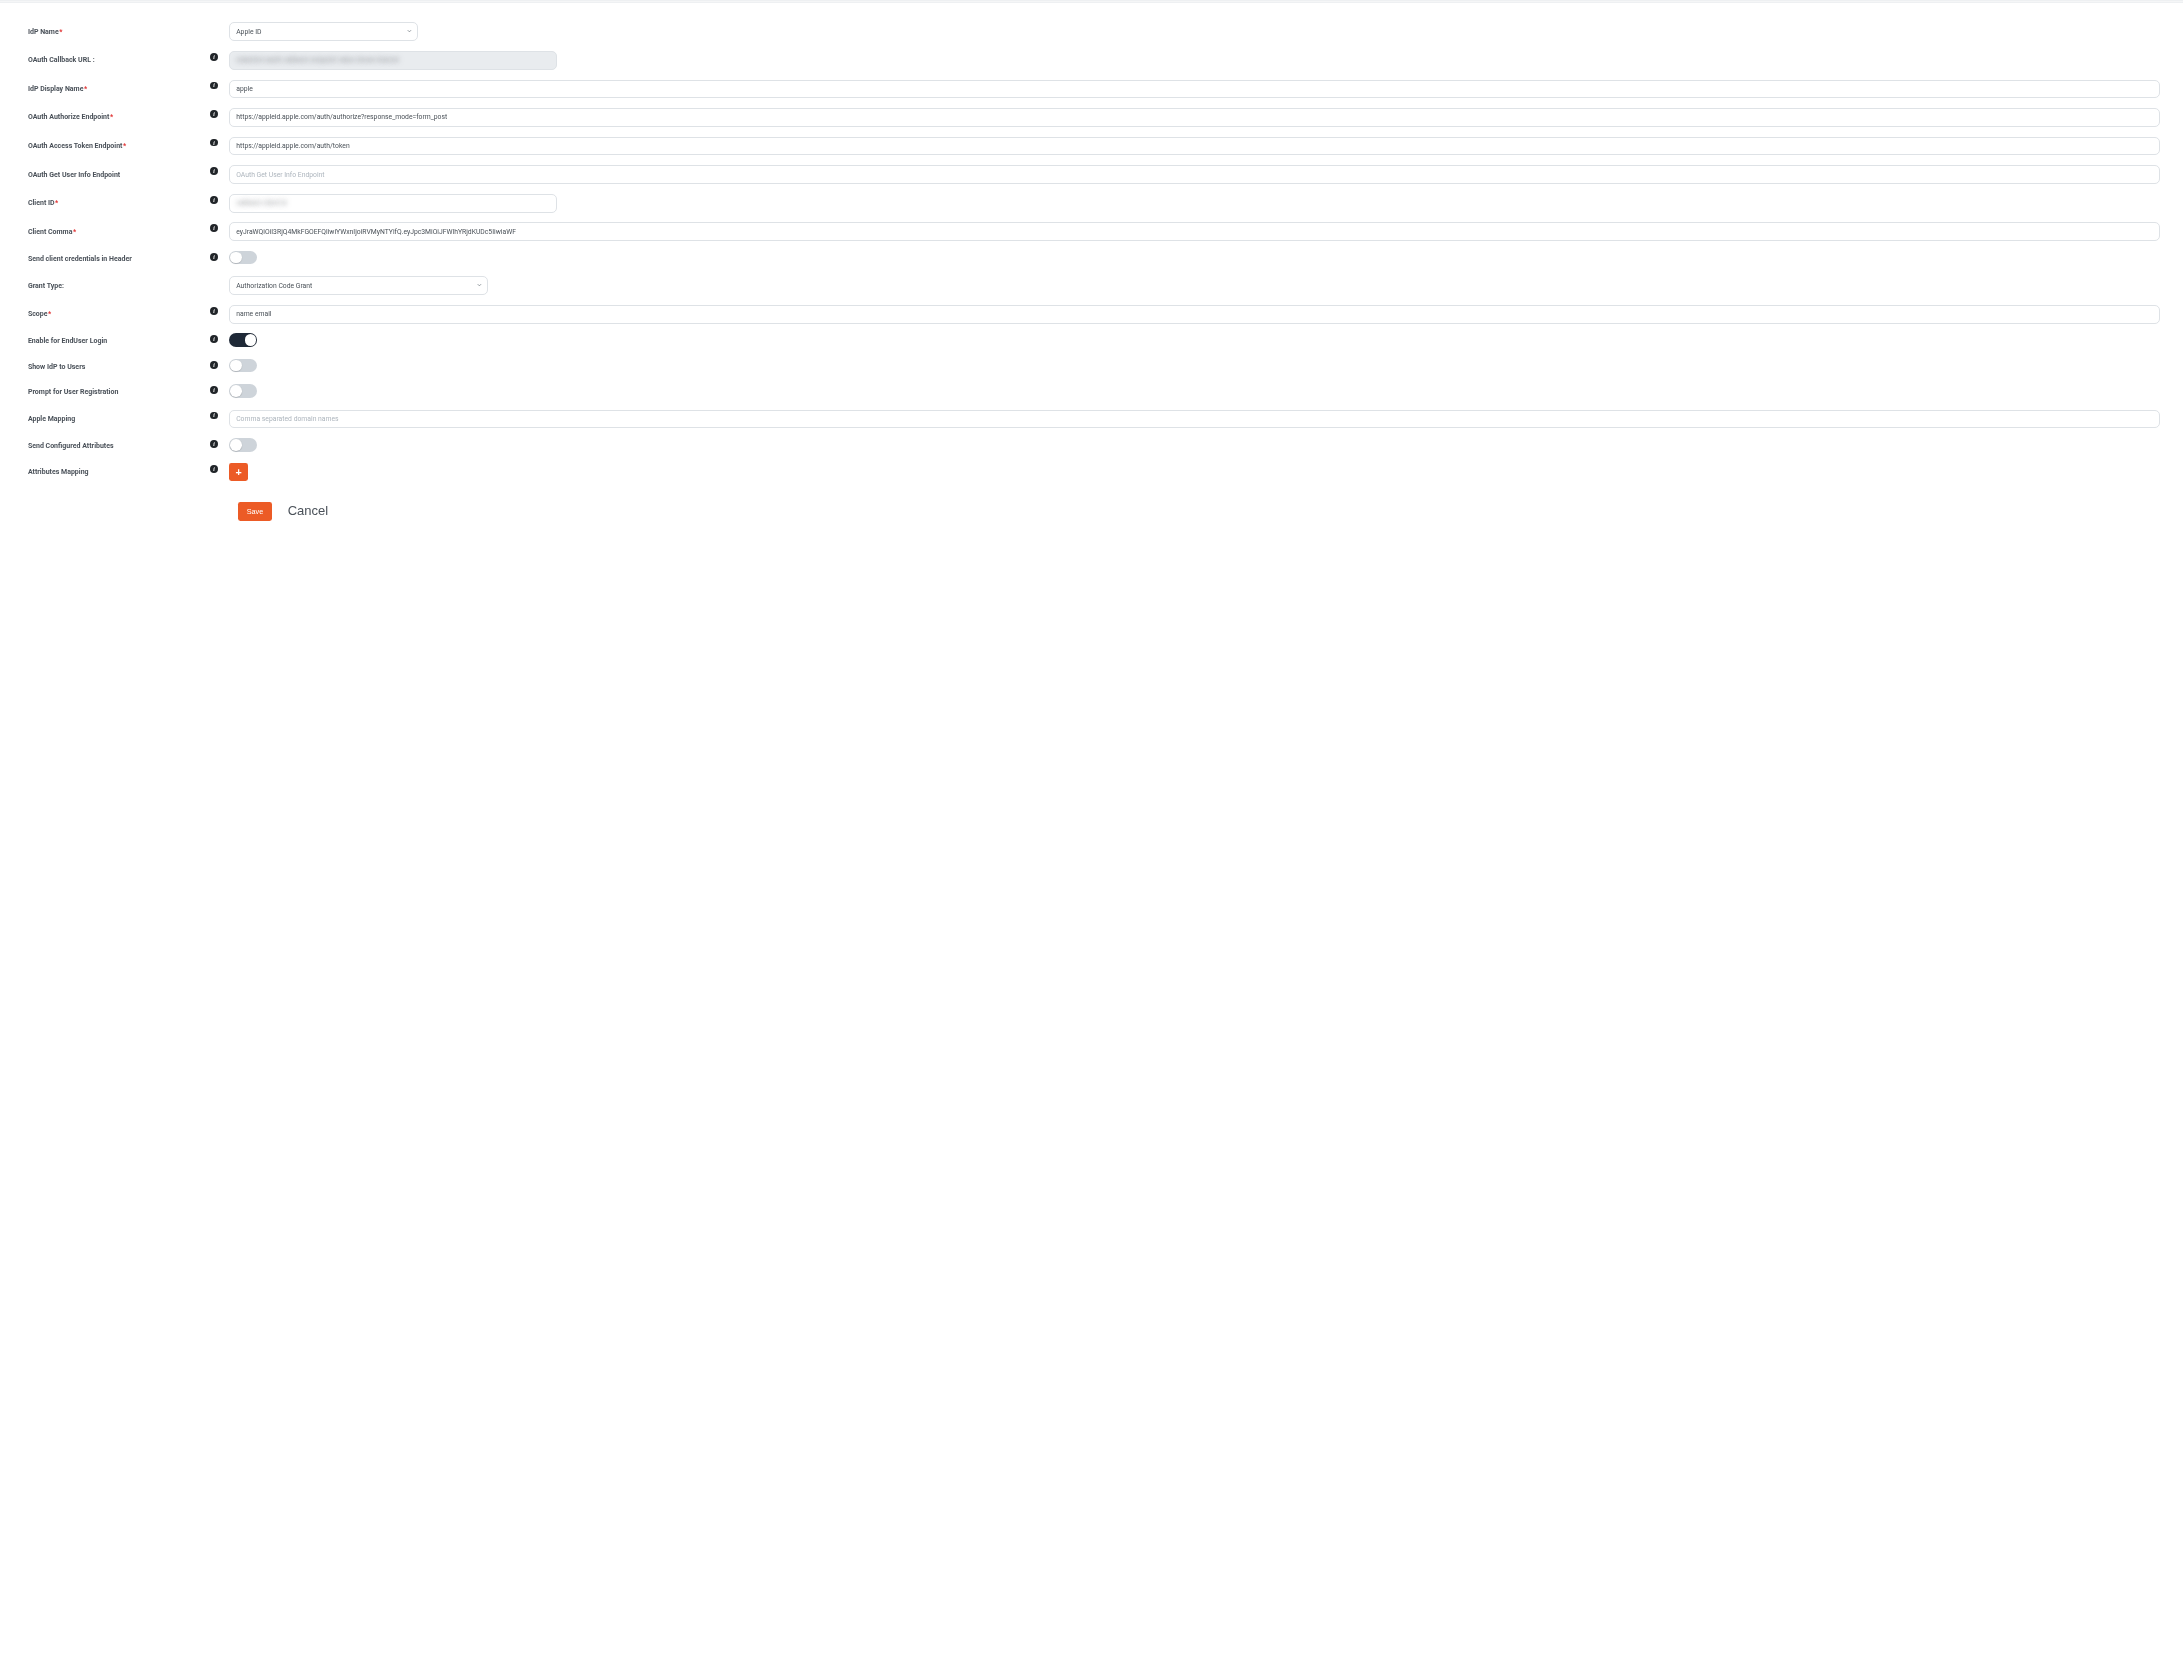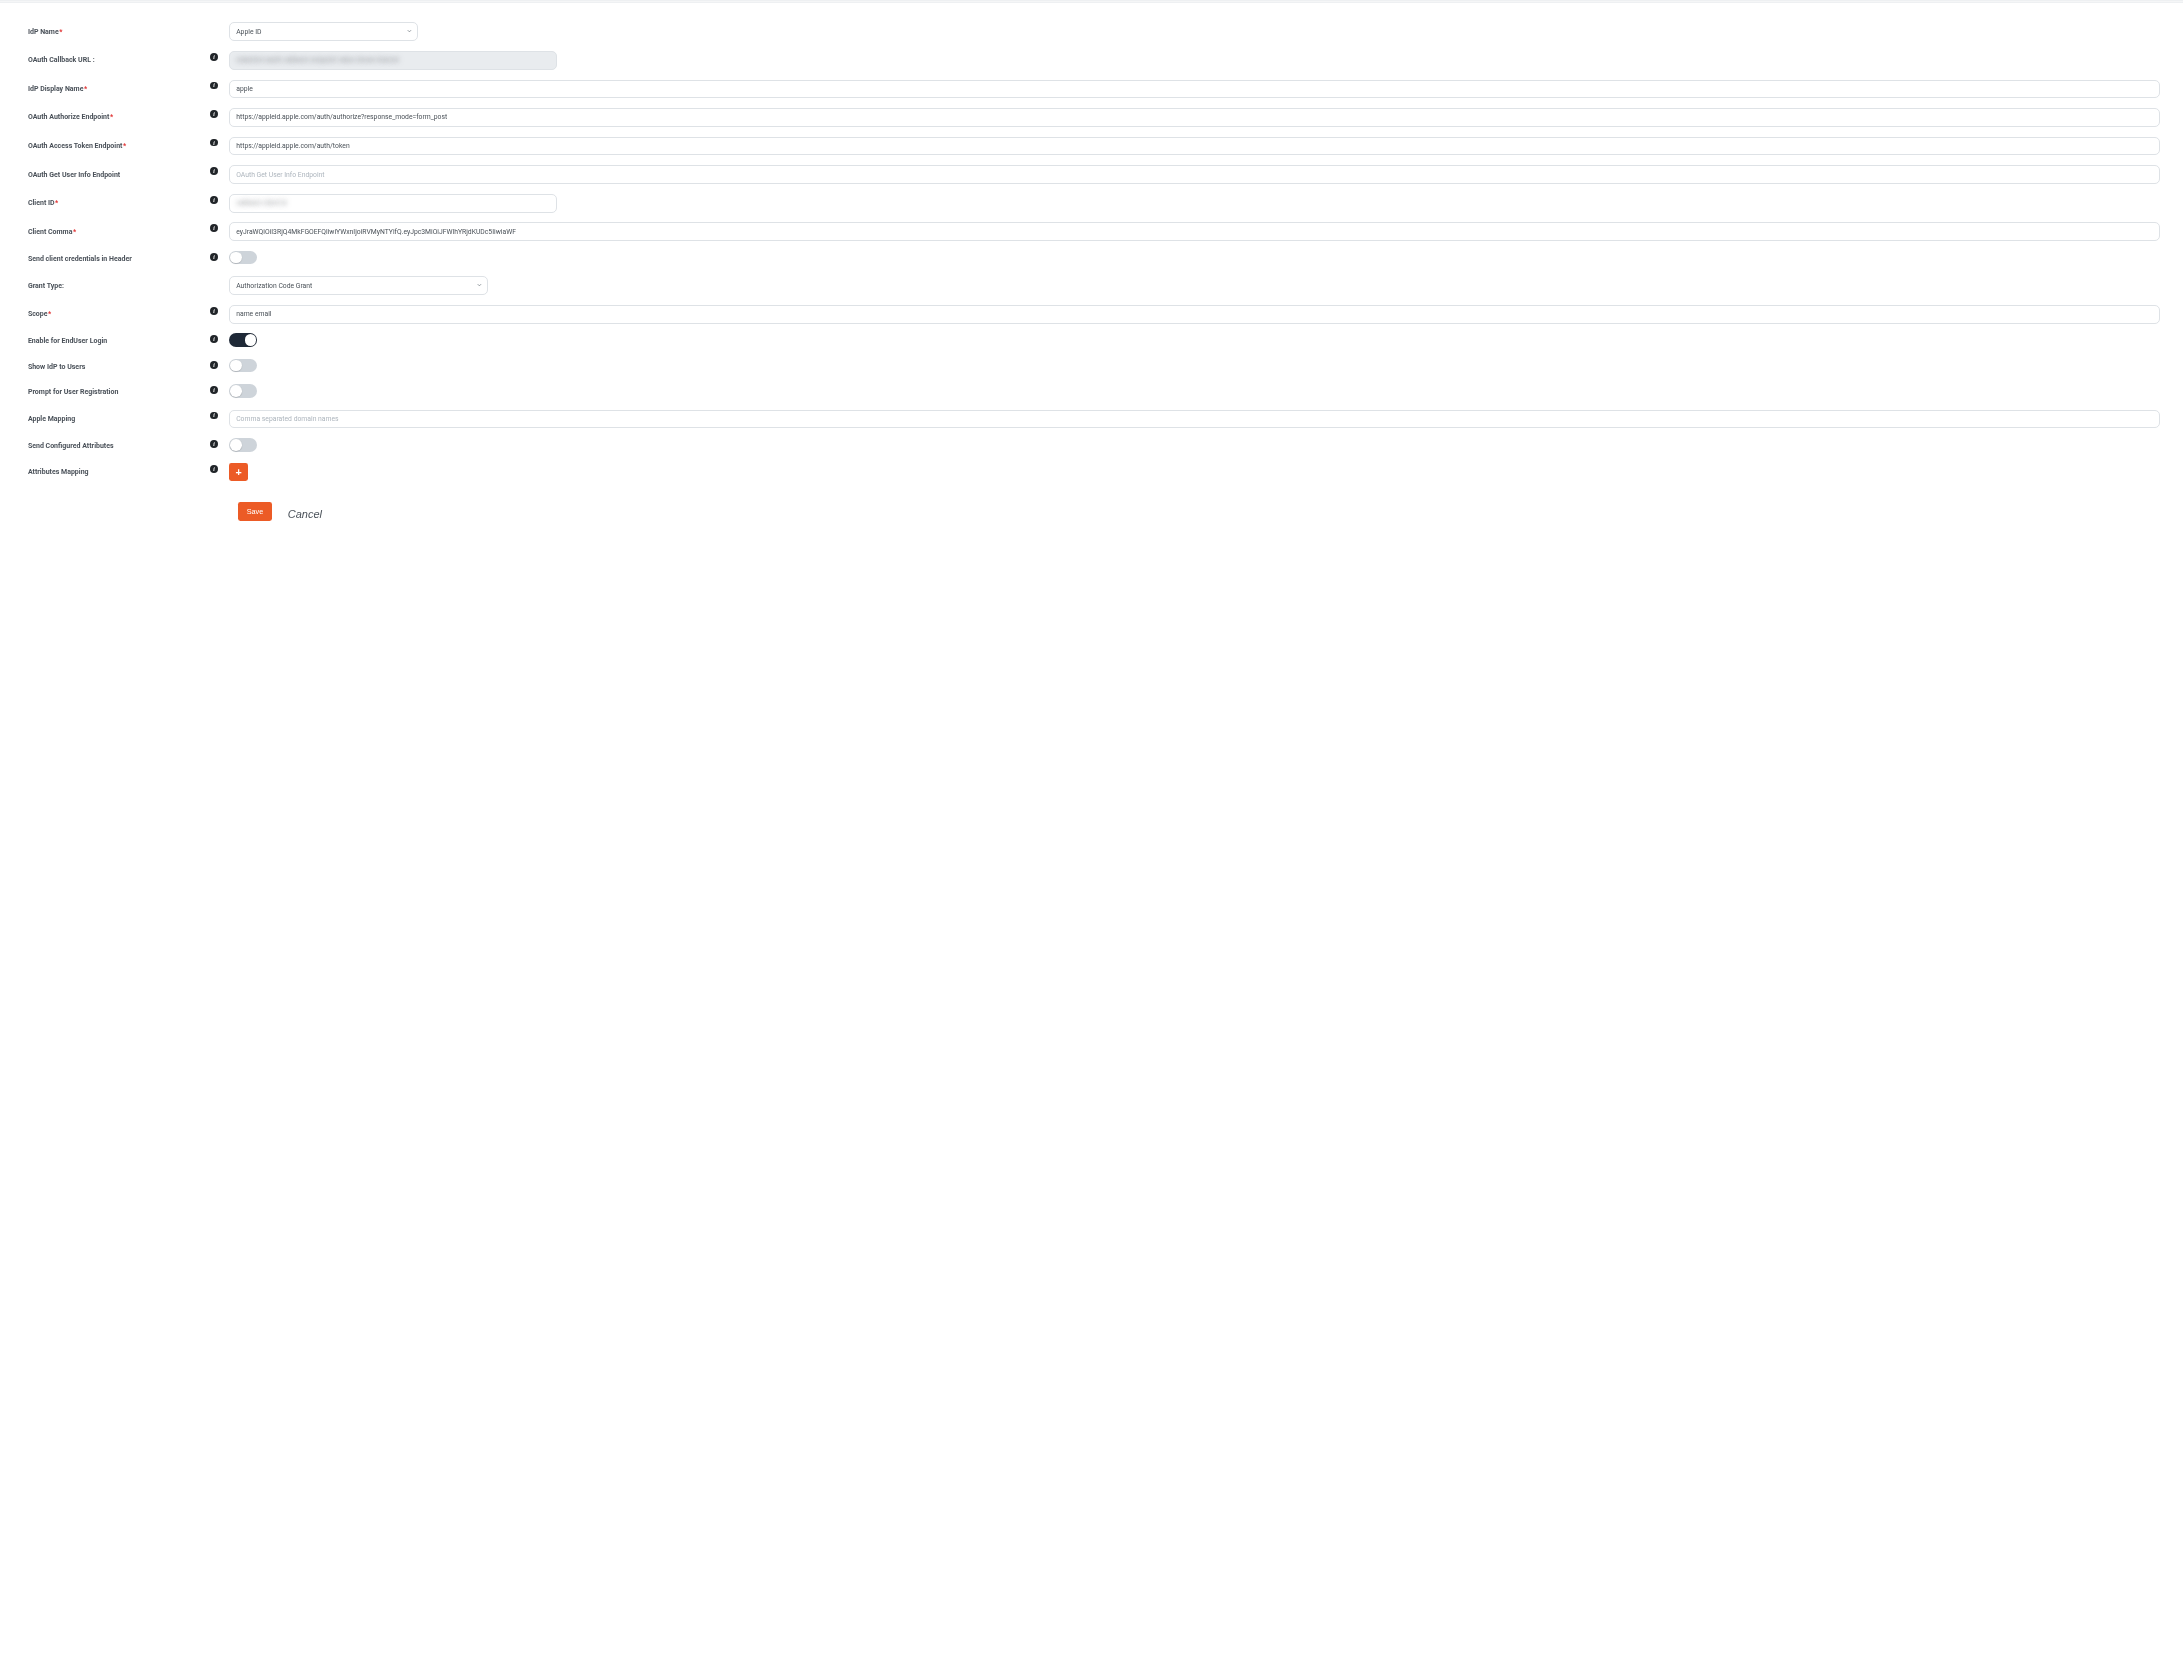--- a/index.html
+++ b/index.html
@@ -92,28 +92,28 @@
   .plus-btn {
     width: 18.4px; height: 17.5px;
     background: var(--orange);
     border-radius: 2.4px;
     color: #fff;
     display: inline-flex; align-items:center; justify-content:center;
     font-size: 10.7px; font-weight: 700; line-height: 1;
     cursor: pointer;
     border: none;
   }
-  .actions { margin: 16.5px 0 0 215px; display: flex; gap: 9.7px; align-items: flex-end; }
+  .actions { margin: 16.5px 0 0 215px; display: flex; gap: 9.7px; align-items: flex-start; }
   .btn-save {
     background: var(--orange); color:#fff; border:none;
     padding: 4.9px 8.7px; border-radius:2.4px; font-size:7.3px; cursor:pointer;
   }
   .btn-cancel {
     background: none; border: none; color: var(--label);
-    font-size: 11px; cursor: pointer; font-style: italic;
+    font-size: 13px; cursor: pointer;
   }
 </style>
 </head>
 <body>
 
 <div class="bar"></div>
 
 <div class="page">
   <div class="form">
 

